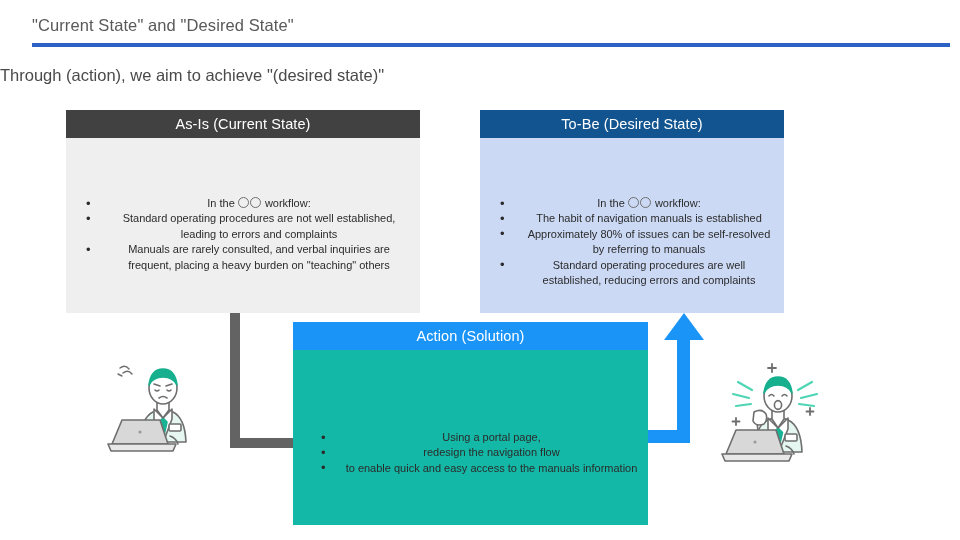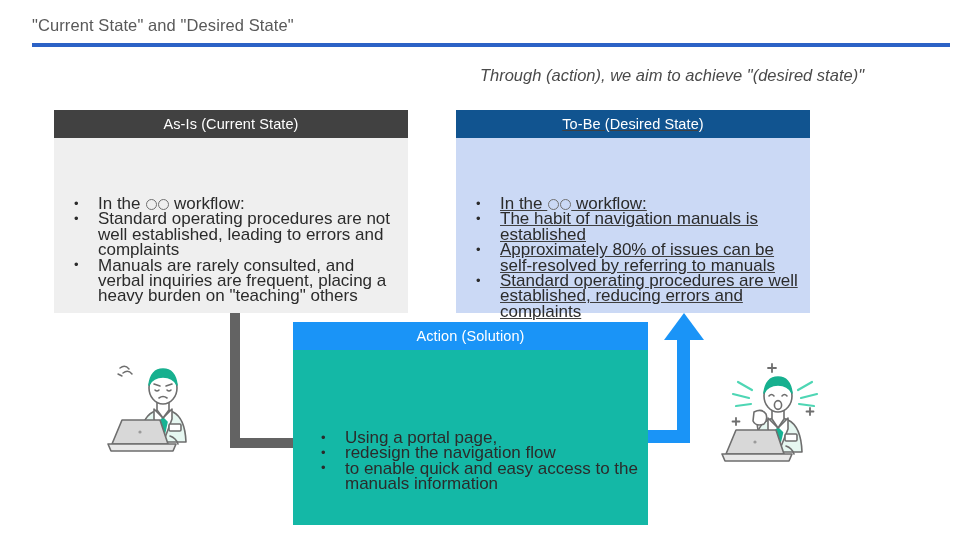--- a/index.html
+++ b/index.html
@@ -40,25 +40,24 @@
     height: 4px;
     background: #2C62C6;
   }
 
   
   .subtitle {
     position: absolute;
     left: 0;
     top: 66px;
     width: 864px;
-    text-align: right;
+    text-align: left;
     font-size: 16.5px;
     color: #4A4A4A;
     white-space: nowrap;
-    font-style: italic;
   }
 
   
   .card {
     position: absolute;
     box-sizing: border-box;
   }
   .card-header {
     height: 28px;
     line-height: 28px;
@@ -70,23 +69,24 @@
     overflow: hidden;
   }
   .card-body {
     box-sizing: border-box;
     position: relative;
   }
   .bullets {
     list-style: none;
     margin: 0;
     padding: 0;
-    font-size: 17px;
+    font-size: 11px;
     line-height: 15.4px;
     color: #2B2B2B;
+    text-align: center;
   }
   .bullets li {
     position: relative;
     padding-left: 34px;
     margin: 0 0 0 0;
   }
   .bullets li::before {
     content: "\2022";
     position: absolute;
     left: 10px;
@@ -100,39 +100,38 @@
     width: 9px;
     height: 9px;
     border: 1.1px solid #6f6f6f;
     border-radius: 50%;
     vertical-align: -0.5px;
     margin: 0 0.5px;
   }
 
   
   #card-asis {
-    left: 54px;
+    left: 66px;
     top: 110px;
     width: 354px;
     height: 203px;
   }
   #card-asis .card-header { background: #414141; }
   #card-asis .card-body {
     height: 175px;
     background: #EFEFEF;
     padding: 58px 12px 0 10px;
   }
 
   
   #card-tobe {
-    left: 456px;
+    left: 480px;
     top: 110px;
-    width: 354px;
+    width: 304px;
     height: 203px;
-    text-decoration: underline;
   }
   #card-tobe .card-header { background: #115490; }
   #card-tobe .card-body {
     height: 175px;
     background: #CBD9F5;
     padding: 58px 10px 0 10px;
   }
 
   
   #card-action {

